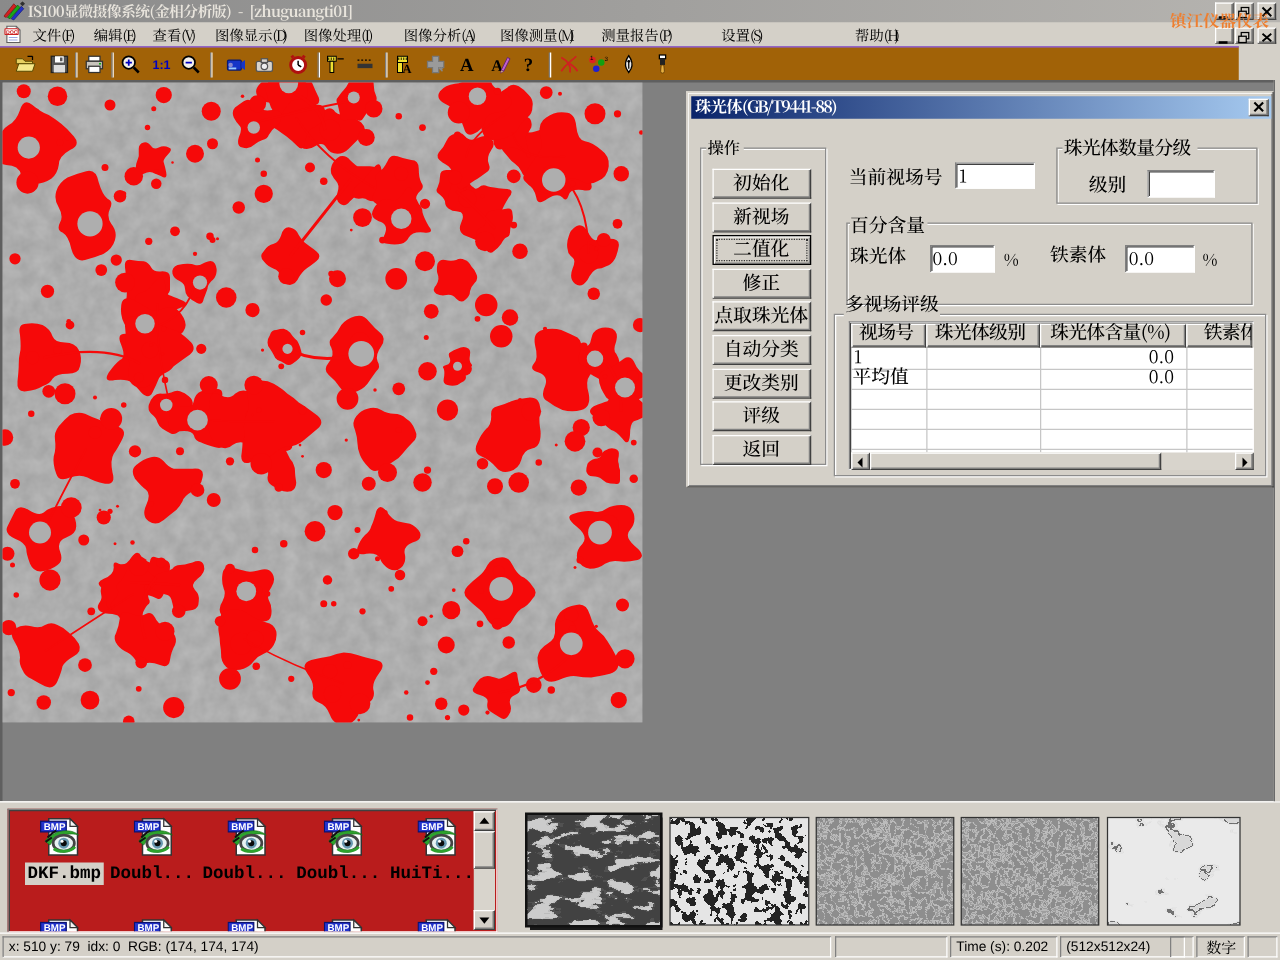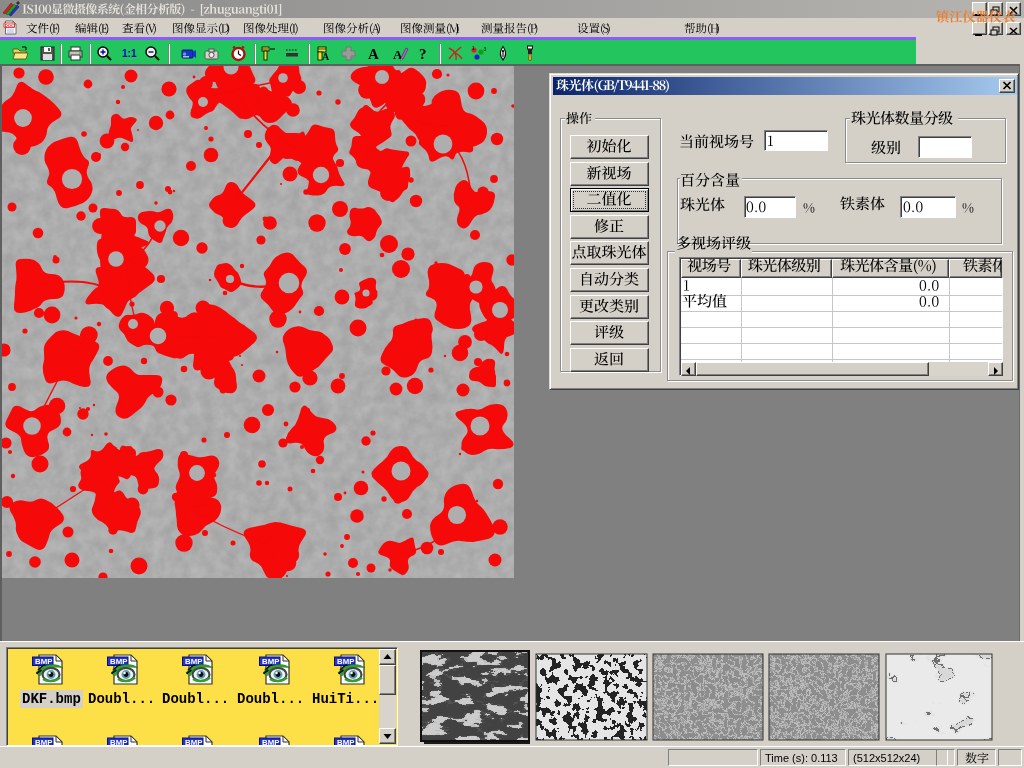--- a/index.html
+++ b/index.html
@@ -1,19 +1,19 @@
 <!DOCTYPE html>
 <html><head><meta charset="utf-8"><style>
 *{margin:0;padding:0;box-sizing:border-box}
 html,body{width:1024px;height:768px;overflow:hidden}
 body{font-family:"Liberation Sans",sans-serif;position:relative;background:#d4d0c8}
 .abs{position:absolute}
 #titlebar{left:0;top:0;width:1024px;height:18px;background:linear-gradient(to right,#8a8a8a,#b6b4b0)}
 #menubar{left:0;top:18px;width:1024px;height:19px;background:#d4d0c8}
-#toolbar{left:0;top:37px;width:916px;height:27px;background:#22c55e;border-top:3px solid #8b5cf6}
+#toolbar{left:0;top:37px;width:991px;height:27px;background:#a16207;border-top:1px solid #8b5cf6}
 #mdi{left:0;top:64px;width:1024px;height:577px;background:#808080;border-top:2px solid #5f5f5f;border-left:2px solid #5f5f5f}
 #botpanel{left:0;top:641px;width:1024px;height:105px;background:#d4d0c8;border-top:1px solid #fff}
 #statusbar{left:0;top:746px;width:1024px;height:22px;background:#d4d0c8;border-top:1px solid #fff}
 .wbtn{position:absolute;width:15px;height:14px;background:#d4d0c8;border-top:1px solid #fff;border-left:1px solid #fff;border-right:1px solid #404040;border-bottom:1px solid #404040;box-shadow:inset -1px -1px 0 #808080}
 .sep{position:absolute;top:4px;width:2px;height:20px;border-left:1px solid #808080;border-right:1px solid #fff}
 .ticon{position:absolute;top:5px;width:17px;height:17px}
 #dlg{left:549px;top:73px;width:470px;height:317px;background:#d4d0c8;border-top:1px solid #dcd8d0;border-left:1px solid #dcd8d0;border-right:1px solid #404040;border-bottom:1px solid #404040;box-shadow:inset 1px 1px 0 #fff,inset -1px -1px 0 #808080;z-index:10}
 #dlgtitle{position:absolute;left:3px;top:3px;width:464px;height:18px;background:linear-gradient(to right,#0a246a,#a6caf0)}
 #dlgx{position:absolute;right:2px;top:2px;width:16px;height:14px;background:#d4d0c8;border-top:1px solid #fff;border-left:1px solid #fff;border-right:1px solid #404040;border-bottom:1px solid #404040;box-shadow:inset -1px -1px 0 #808080;font:bold 11px "Liberation Sans";text-align:center;line-height:12px}
 .gb{position:absolute;border:1px solid #8c8c8c;box-shadow:inset 1px 1px 0 #fff,1px 1px 0 #fff}
@@ -593,21 +593,21 @@
             <path d="M8 2 L4 6 L8 10 Z" fill="#000"></path>
           </svg></div>
         <div class="sb abs" style="left:307px;top:0;width:15px;height:14px"><svg width="13" height="12">
             <path d="M5 2 L9 6 L5 10 Z" fill="#000"></path>
           </svg></div>
         <div class="sb abs" style="left:15px;top:0;width:233px;height:14px"></div>
       </div>
     </div>
 </div>
 <div class="abs" id="botpanel">
-<div class="abs" style="left:6px;top:5px;width:392px;height:99px;background:#fde047;border-top:1px solid #808080;border-left:1px solid #808080;border-right:1px solid #fff;border-bottom:1px solid #fff;box-shadow:inset 1px 1px 0 #404040;overflow:hidden"><svg width="0" height="0">
+<div class="abs" style="left:6px;top:5px;width:392px;height:99px;background:#b91c1c;border-top:1px solid #808080;border-left:1px solid #808080;border-right:1px solid #fff;border-bottom:1px solid #fff;box-shadow:inset 1px 1px 0 #404040;overflow:hidden"><svg width="0" height="0">
         <defs>
           <g id="bmpicon">
             <path d="M7 2 H24 L30 8 V31 H7 Z" fill="#fff" stroke="#333" stroke-width="1.2"></path>
             <path d="M24 2 L24 8 H30 Z" fill="#f4f4f4" stroke="#333" stroke-width="1"></path>
             <rect x="0.5" y="4" width="20.5" height="8.5" fill="#2233cc" stroke="#0a1270"></rect>
             <text x="3" y="11.2" font-family="Liberation Sans" font-size="7.8" font-weight="bold" fill="#fff">BMP</text>
             <path d="M4 20 C10 11 24 9 31 15 C25 13 13 14 8 23 Z" fill="#2da32d" stroke="#1a6a1a" stroke-width="0.5"></path>
             <path d="M6 17 l4.5 -4 M4.5 20.5 l5 -3.5 M9 14 l4 -2.5" stroke="#111" stroke-width="1.6"></path>
             <ellipse cx="19" cy="21.5" rx="8.5" ry="6.5" fill="#e8f2f2" stroke="#444" stroke-width="2.2"></ellipse>
             <circle cx="19" cy="21.5" r="4.4" fill="#6898b0"></circle>
@@ -713,22 +713,23 @@
 <rect x="249" y="8" width="110" height="86" fill="#777" filter="url(#th3)"></rect>
 <rect x="365" y="8" width="110" height="86" fill="#777" filter="url(#th3)"></rect>
 <rect x="482" y="8" width="106" height="86" fill="#ddd" filter="url(#th5)"></rect>
 <rect x="132" y="8" width="111" height="86" fill="none" stroke="#333" stroke-width="1"></rect>
 <rect x="249" y="8" width="110" height="86" fill="none" stroke="#333" stroke-width="1"></rect>
 <rect x="365" y="8" width="110" height="86" fill="none" stroke="#333" stroke-width="1"></rect>
 <rect x="482" y="8" width="106" height="86" fill="none" stroke="#333" stroke-width="1"></rect>
 <rect x="17" y="5" width="108" height="90" fill="none" stroke="#111" stroke-width="2"></rect>
 </svg>
 <div class="abs" id="statusbar">
+ <div class="spanel" style="left:2px;width:663px">x: 510 y: 79&nbsp; idx: 0&nbsp; RGB: (174, 174, 174)</div>
  <div class="spanel" style="left:668px;width:90px"></div>
- <div class="spanel" style="left:760px;width:86px">Time (s): 0.113</div>
+ <div class="spanel" style="left:760px;width:86px">Time (s): 0.202</div>
  <div class="spanel" style="left:848px;width:100px">(512x512x24)</div>
  <div class="spanel" style="left:936px;width:19px"></div>
  <div class="spanel" style="left:957px;width:39px"></div>
  <div class="spanel" style="left:998px;width:24px"></div>
 </div>
 <svg id="cjk" width="1024" height="768" style="position:absolute;left:0;top:0;pointer-events:none;z-index:50">
     <defs>
       <path id="g0" d="M45 708 140 699C142 597 142 496 142 394V346C142 243 142 141 140 42L45 33V0H380V33L286 42C284 143 284 245 284 347V394C284 497 284 599 286 699L380 708V741H45Z"></path>
       <path id="g1" d="M277 -19C453 -19 555 68 555 198C555 307 503 366 352 432L302 454C229 486 187 525 187 596C187 675 249 719 338 719C368 719 391 715 415 704L458 547H511L518 703C466 739 400 759 322 759C171 759 63 686 63 555C63 441 131 375 260 318L306 298C396 259 426 223 426 154C426 70 366 22 264 22C221 22 189 27 154 42L111 205H58L52 41C108 4 195 -19 277 -19Z"></path>
       <path id="g2" d="M57 0 432 -2V27L319 47C317 110 316 173 316 235V580L320 741L305 752L54 693V659L181 676V235L179 47L57 30Z"></path>

